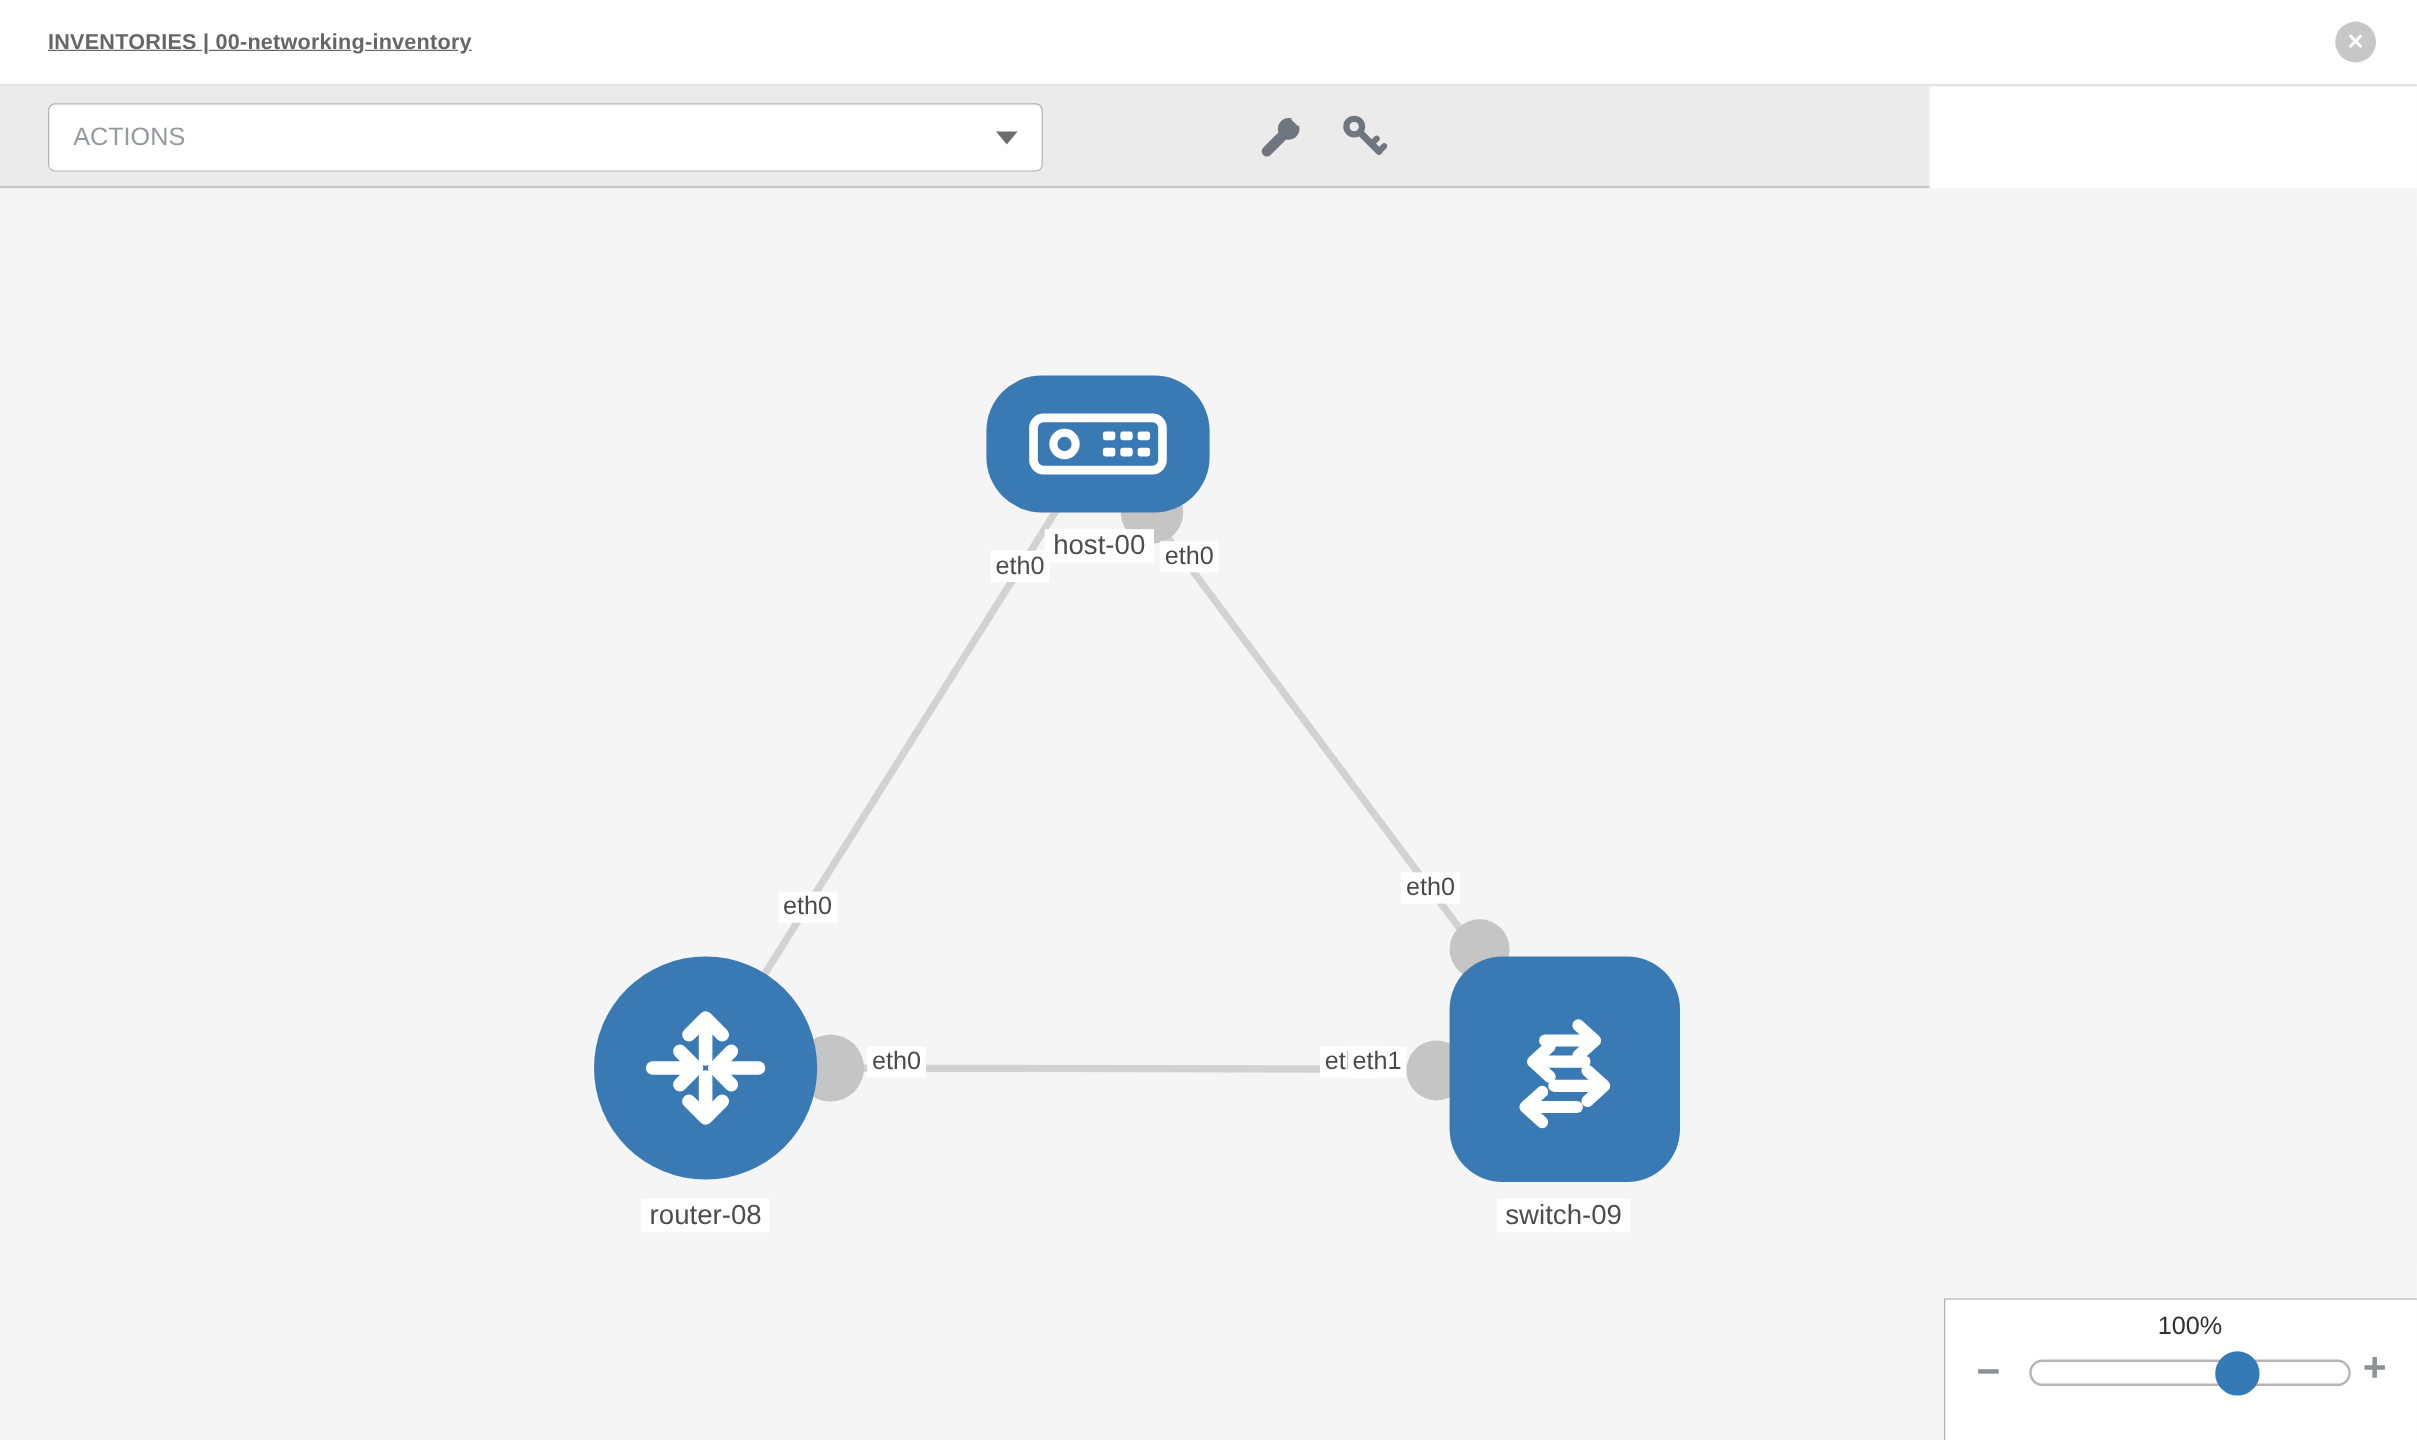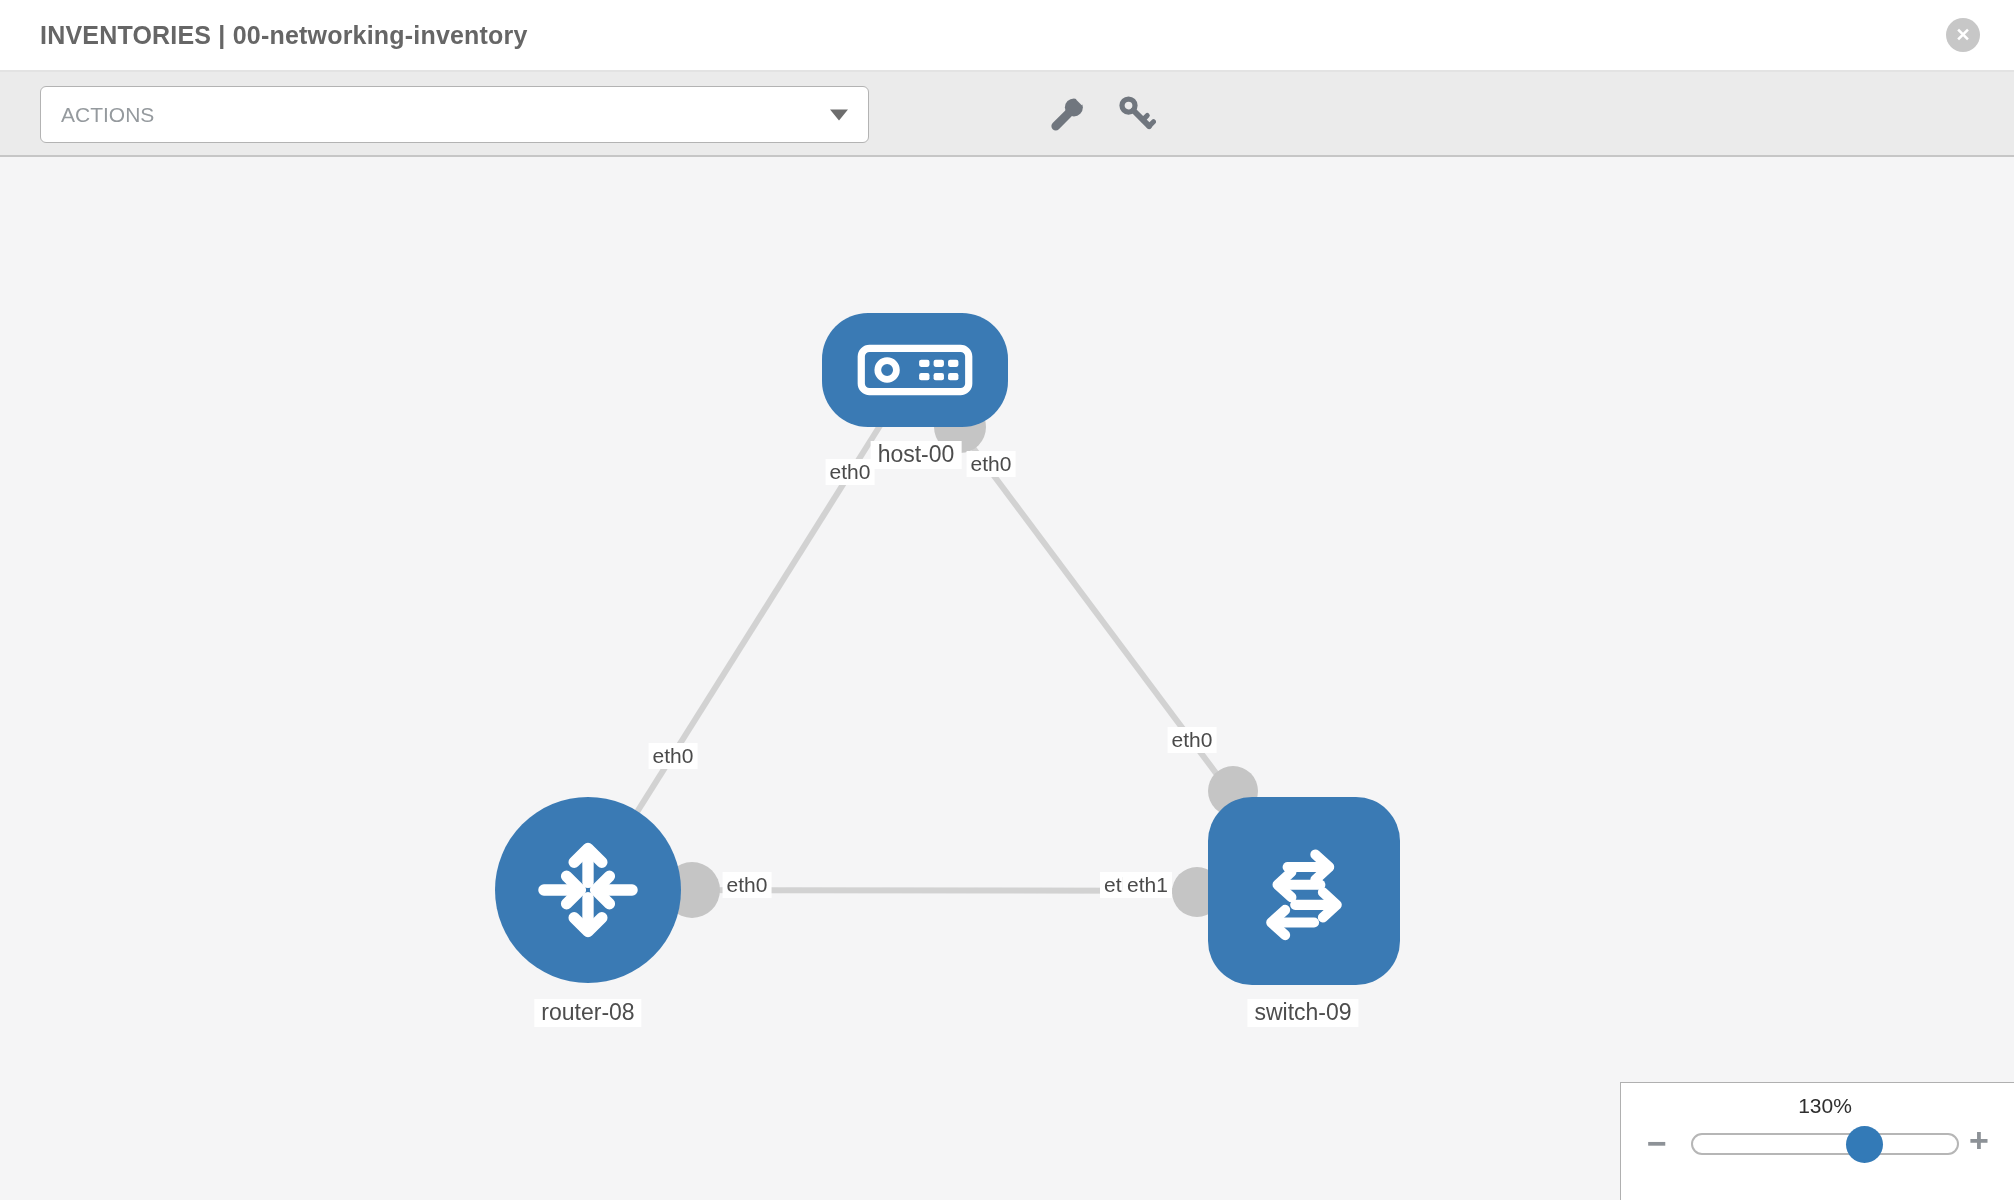--- a/index.html
+++ b/index.html
@@ -4,26 +4,26 @@
 <style>
   html,body{margin:0;padding:0;}
   body{
     width:2014px;height:1200px;overflow:hidden;position:relative;
     font-family:"Liberation Sans",sans-serif;background:#fff;
   }
   
   .hdr{position:absolute;top:0;left:0;width:2014px;height:70px;background:#fff;
        border-bottom:2px solid #e3e3e3;}
   .hdr-title{position:absolute;left:40px;top:50%;transform:translateY(-50%);
-       font-size:25px;font-weight:700;color:#666;letter-spacing:.2px;}
+       font-size:18px;font-weight:700;color:#666;letter-spacing:.2px;text-decoration:underline;}
   .close-btn{position:absolute;right:34px;top:18px;width:34px;height:34px;border-radius:50%;
        background:#c7c7c7;color:#fff;display:flex;align-items:center;justify-content:center;
        font-size:18px;font-weight:700;cursor:pointer;line-height:1;}
   
-  .tbar{position:absolute;top:72px;left:0;width:2014px;height:83px;background:#ebebeb;
+  .tbar{position:absolute;top:72px;left:0;width:1608px;height:83px;background:#ebebeb;
        border-bottom:2px solid #c6c6c6;}
   .dropdown{position:absolute;top:14px;height:57px;background:#fff;border:1px solid #b3b3b3;
        border-radius:6px;box-sizing:border-box;display:flex;align-items:center;
        padding:0 20px;font-size:21px;color:#959a9e;cursor:pointer;}
   .dd-actions{left:40px;width:829px;}
   .dd-search{left:1183px;width:795px;}
   .caret{position:absolute;right:20px;top:50%;transform:translateY(-50%);width:0;height:0;
        border-left:9px solid transparent;border-right:9px solid transparent;
        border-top:11px solid #6d6d6d;}
   .tool-btn{position:absolute;width:44px;height:44px;top:19px;cursor:pointer;
@@ -159,20 +159,20 @@
   <span class="if-label if-center" style="left:747px;top:715px">eth0</span>
   <span class="if-label if-center" style="left:1192px;top:570px">eth0</span>
   <span class="if-label" style="left:1100px;top:715px">eth1</span>
   <span class="if-label" style="left:1123px;top:715px">eth1</span>
 
   <span class="node-label" style="left:916px;top:284px">host-00</span>
   <span class="node-label" style="left:588px;top:842px">router-08</span>
   <span class="node-label" style="left:1303px;top:842px">switch-09</span>
 
   <div class="zoom-panel">
-    <div class="zoom-val">130%</div>
+    <div class="zoom-val">100%</div>
     <div class="zoom-minus">−</div>
     <div class="zoom-track"></div>
     <div class="zoom-thumb" style="background:#337ab7"></div>
     <div class="zoom-plus">+</div>
   </div>
 
 </div>
 
 </body></html>

